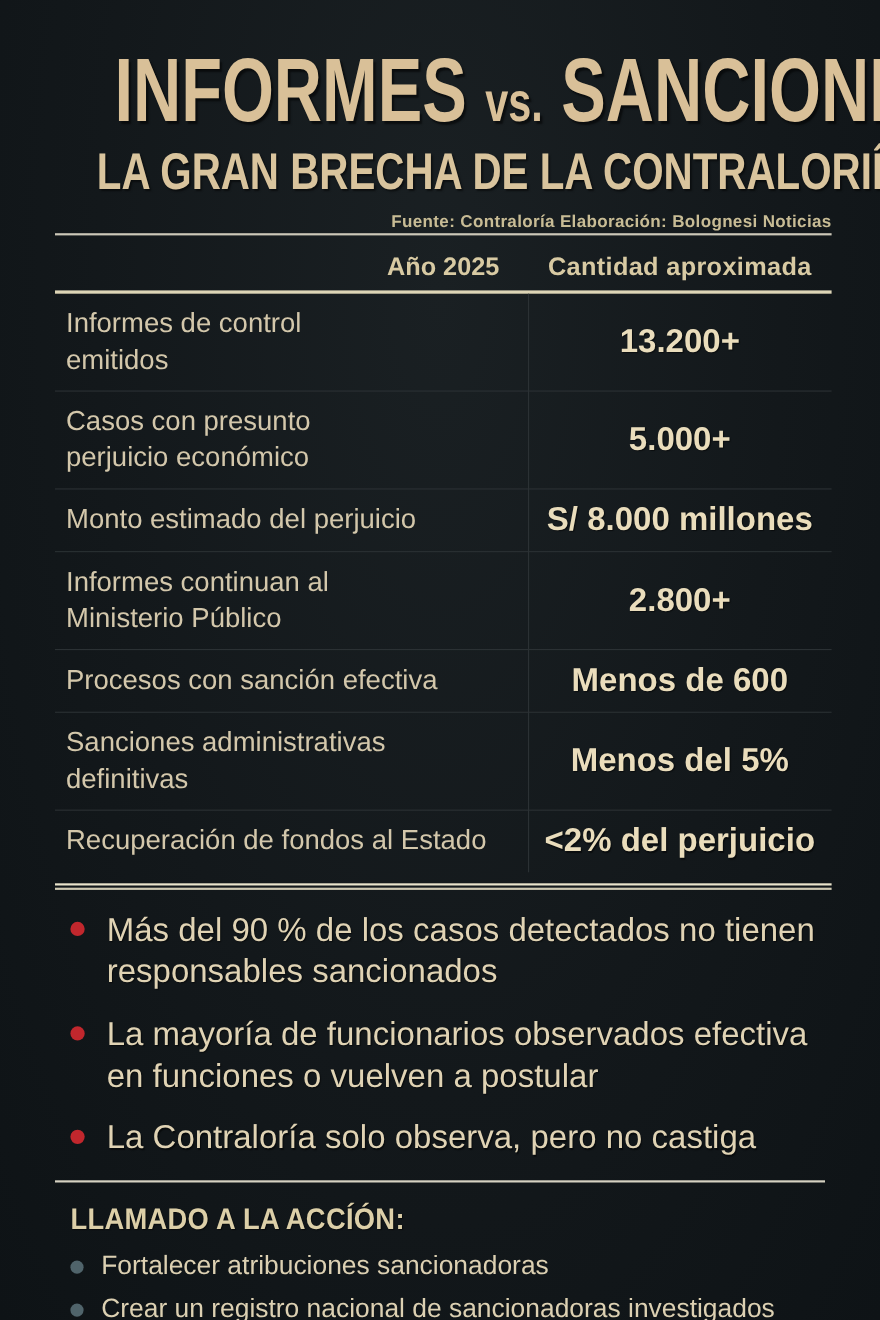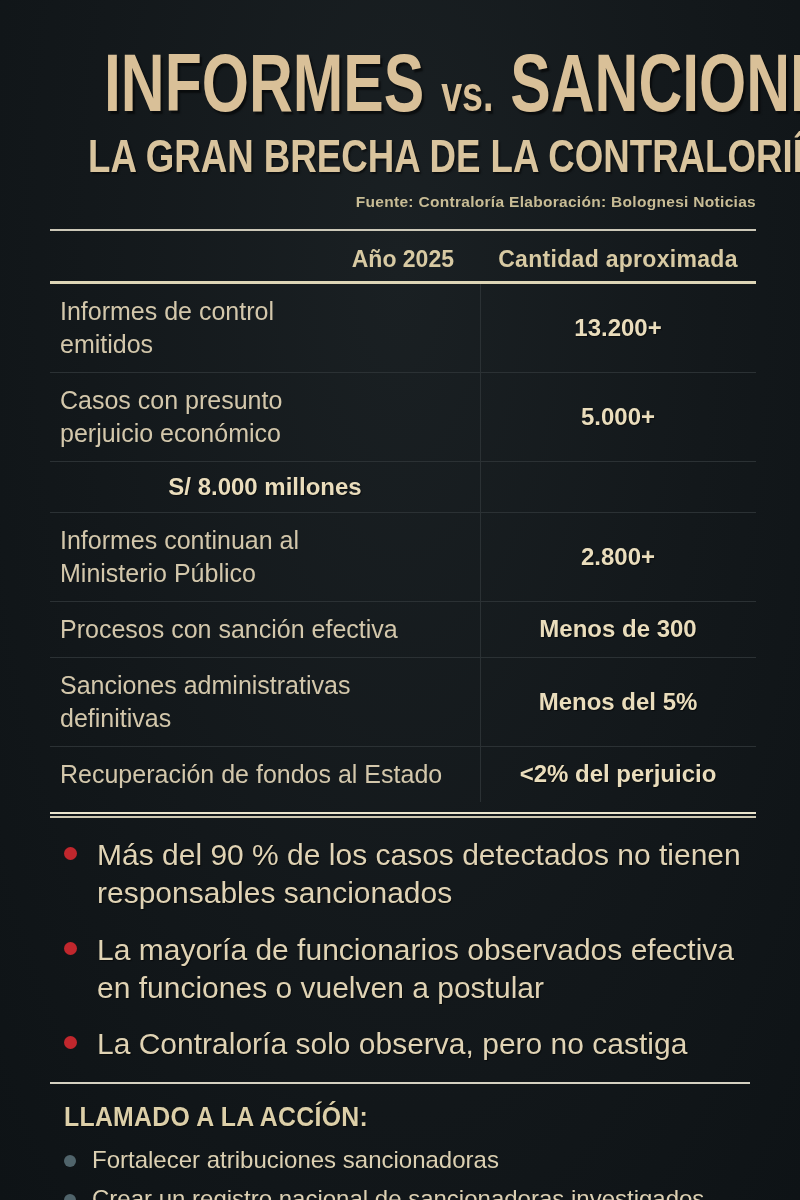--- a/index.html
+++ b/index.html
@@ -30,21 +30,21 @@
     font-size: 47px; color: #d9c49d; white-space: nowrap;
     transform: scaleX(0.78); transform-origin: 50% 50%;
     text-shadow: 2px 2px 2px rgba(0,0,0,0.5);
   }
   .source-row {
     margin: 14px 44px 0 50px;
     border-bottom: 2px solid #ccc8b8;
     text-align: right;
   }
   .source-text {
-    display: inline-block; padding-bottom: 18px;
+    display: inline-block; padding-bottom: 1px;
     font-size: 15.5px; font-weight: 700; letter-spacing: 0.3px;
     color: #c8bc95;
   }
   
   .table { margin: 0 44px 0 50px; }
   .thead {
     display: grid; grid-template-columns: 430px 1fr; align-items: end;
     padding: 15px 0 8px;
     border-bottom: 3px solid #ddd5b6;
   }
@@ -59,21 +59,21 @@
   .tr {
     display: grid; grid-template-columns: 430px 1fr; align-items: center;
     padding: 11px 0;
   }
   .tr + .tr { border-top: 1px solid #2b3134; }
   .td-label {
     font-size: 25px; line-height: 1.32; color: #d3c7ab;
     white-space: pre-line; padding-left: 10px;
   }
   .td-value {
-    text-align: center; font-size: 24px; font-weight: 700; color: #eaddbc;
+    text-align: center; font-size: 30px; font-weight: 700; color: #eaddbc;
     text-shadow: 1px 1px 1px rgba(0,0,0,0.5);
   }
   
   .thick-rule {
     margin: 10px 44px 0 50px; height: 2px;
     border-top: 2px solid #eae4cc; border-bottom: 2px solid #cfc9b2;
   }
   .thin-rule { margin: 8px 50px 0; border-top: 2px solid #d5d1c1; }
   
   .findings { margin: 18px 54px 0 64px; }
@@ -122,32 +122,33 @@
           <div class="td-value">13.200+</div>
         </div>
 
         <div class="tr">
           <div class="td-label">Casos con presunto
 perjuicio económico</div>
           <div class="td-value">5.000+</div>
         </div>
 
         <div class="tr">
+          <div class="td-label">Monto estimado del perjuicio</div>
           <div class="td-value">S/ 8.000 millones</div>
         </div>
 
         <div class="tr">
           <div class="td-label">Informes continuan al
 Ministerio Público</div>
           <div class="td-value">2.800+</div>
         </div>
 
         <div class="tr">
           <div class="td-label">Procesos con sanción efectiva</div>
-          <div class="td-value">Menos de 300</div>
+          <div class="td-value">Menos de 600</div>
         </div>
 
         <div class="tr">
           <div class="td-label">Sanciones administrativas
 definitivas</div>
           <div class="td-value">Menos del 5%</div>
         </div>
 
         <div class="tr">
           <div class="td-label">Recuperación de fondos al Estado</div>

